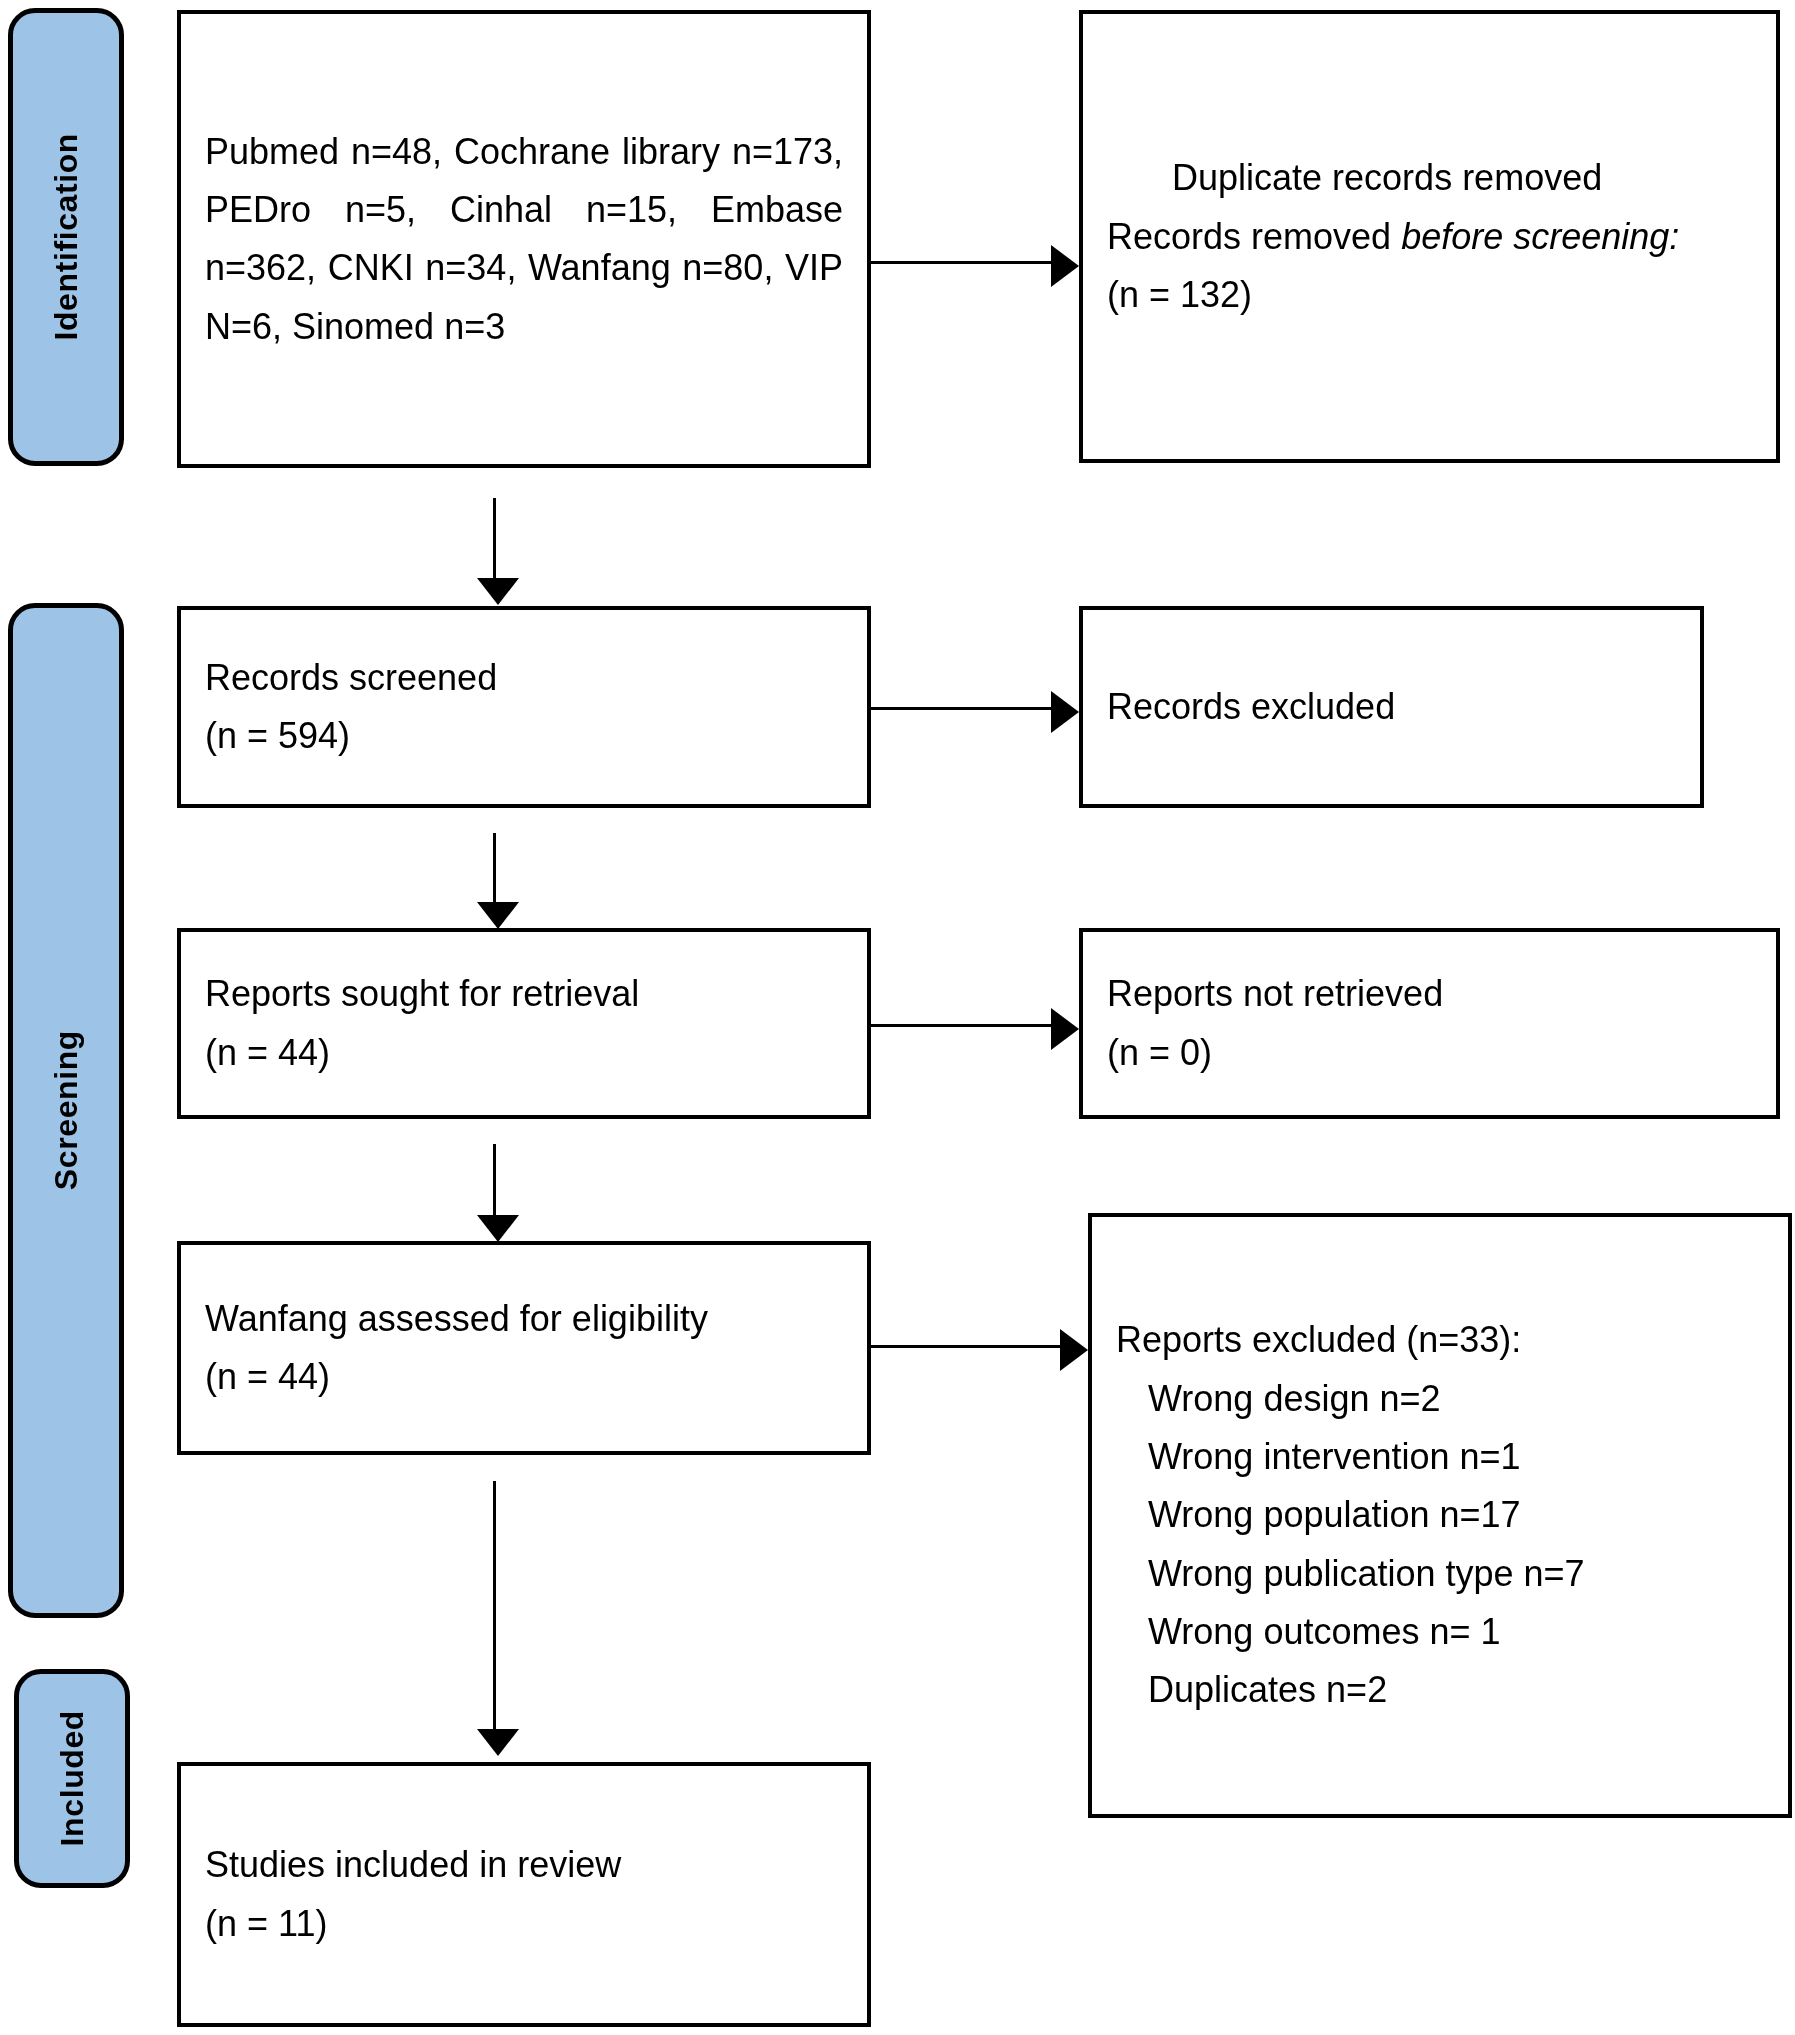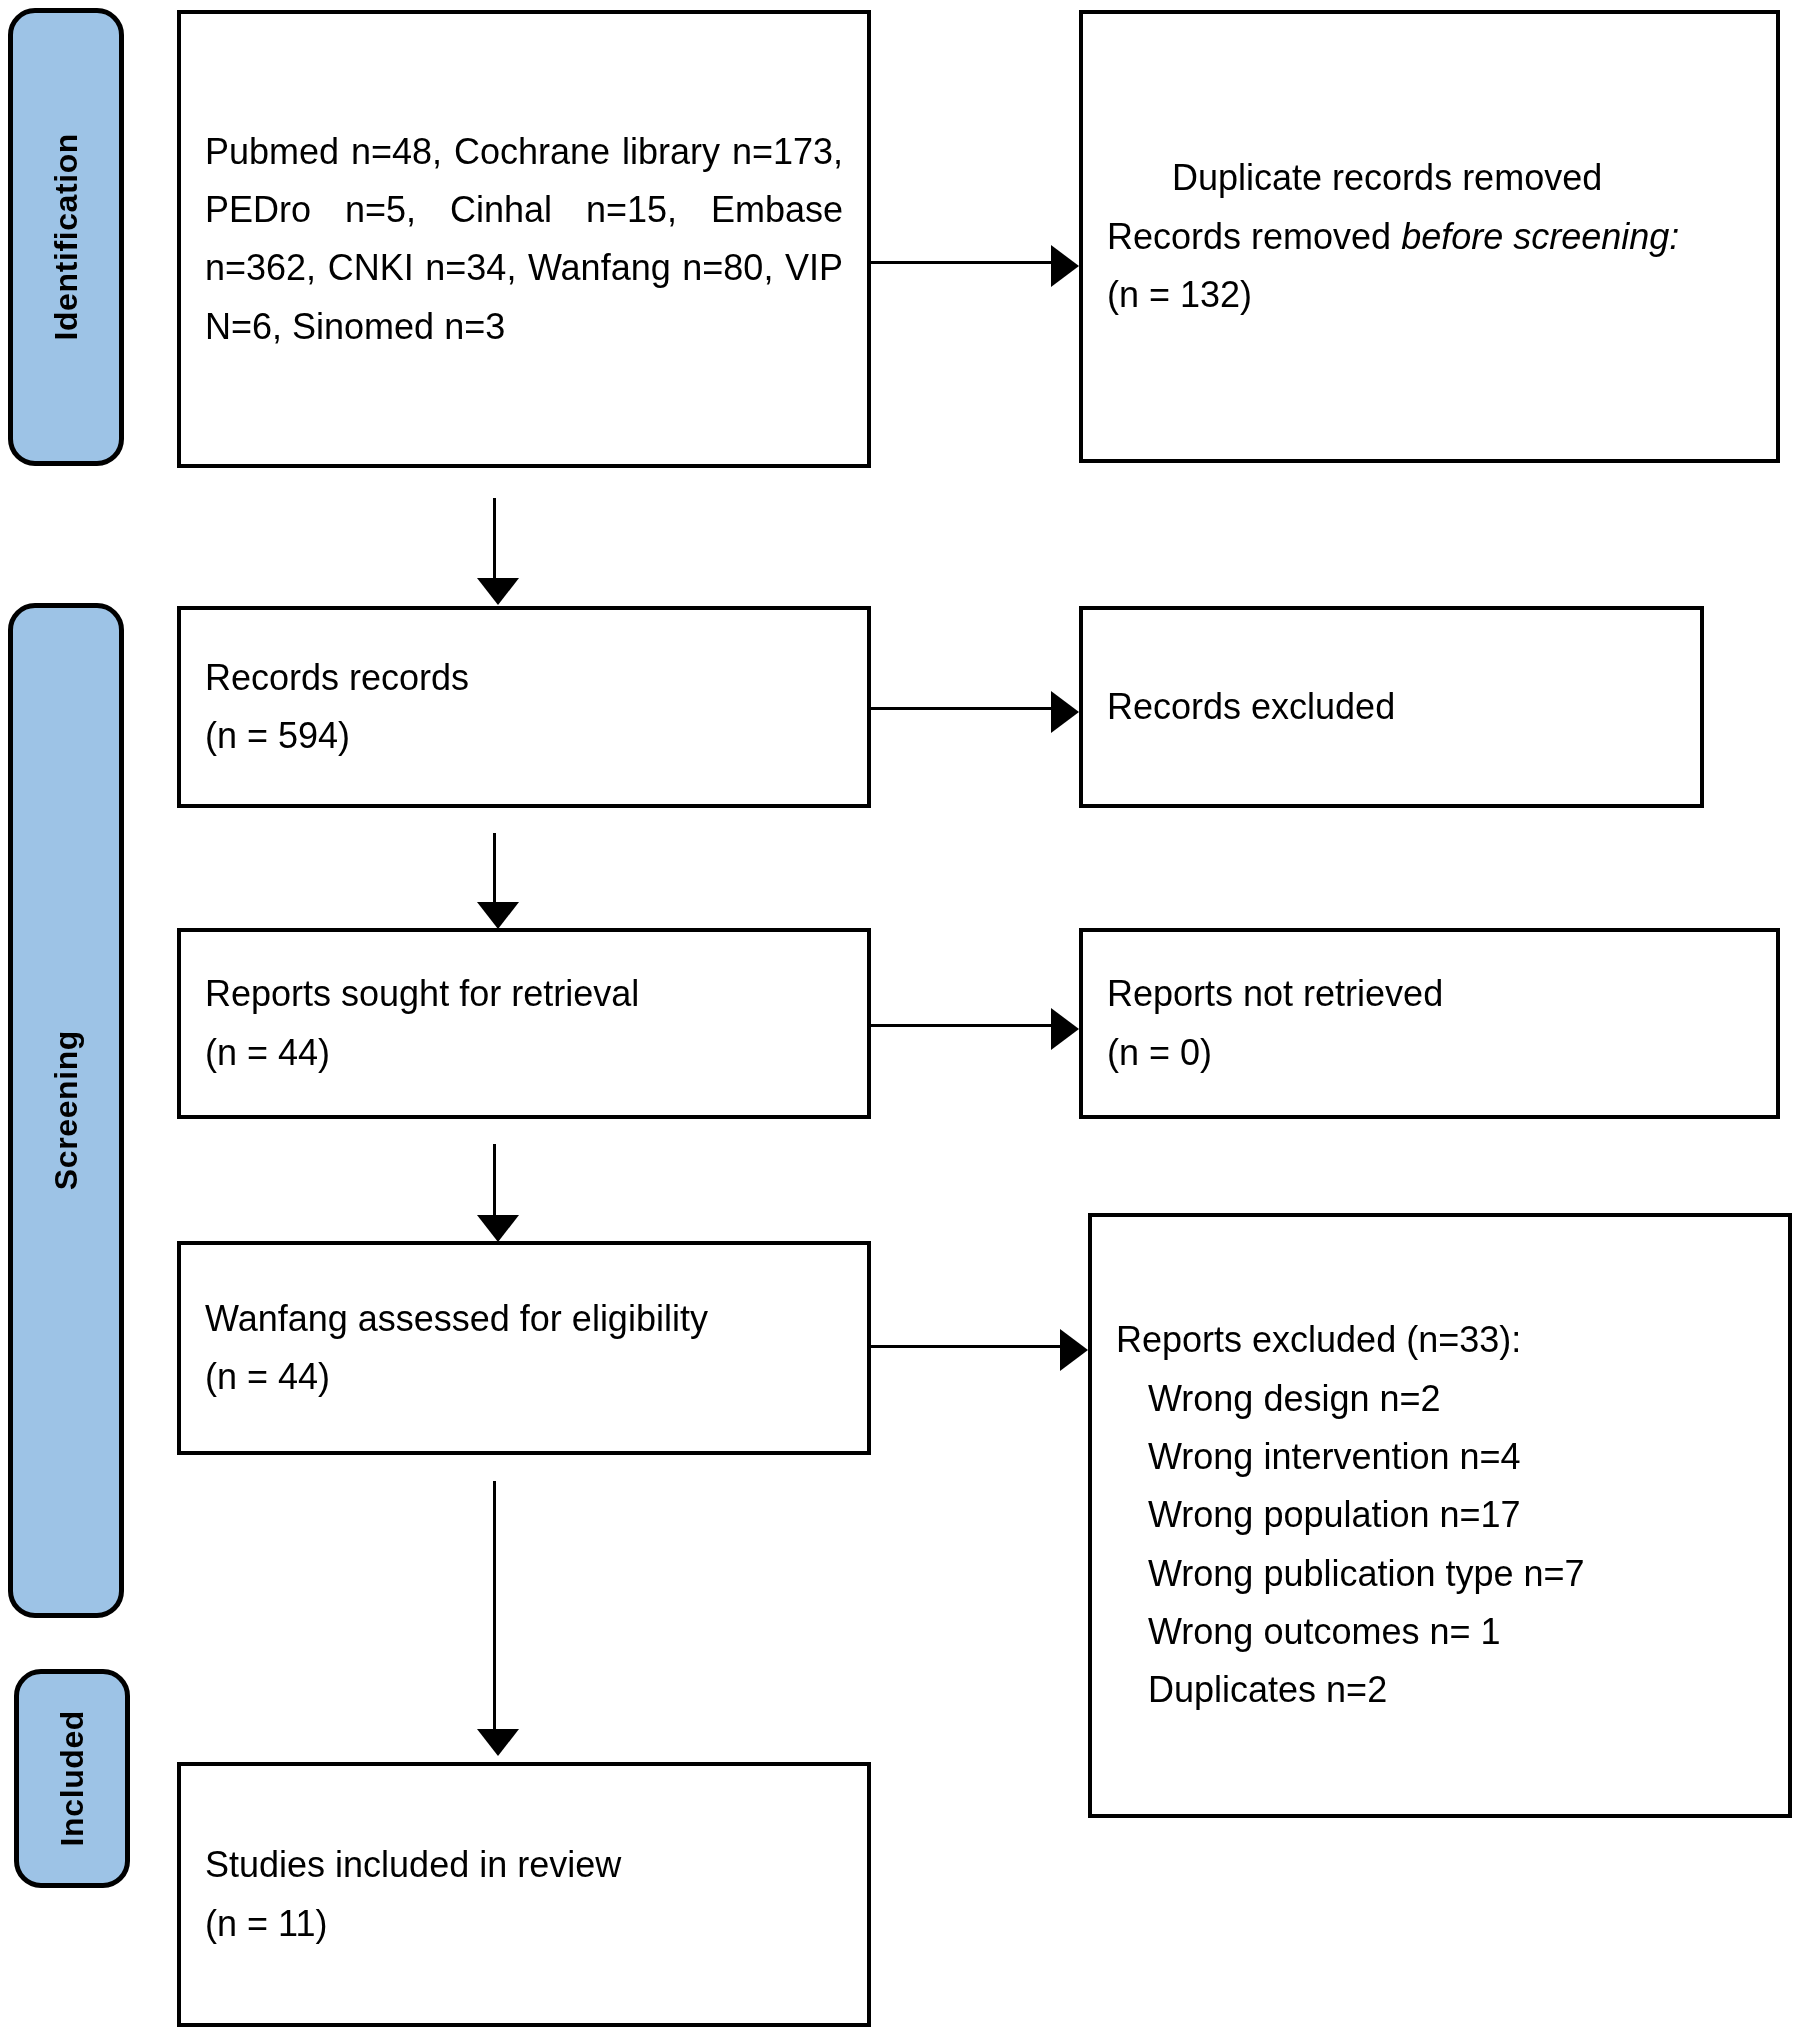--- a/index.html
+++ b/index.html
@@ -139,21 +139,21 @@
       <div class="line">(n = 132)</div>
     </div>
   </div>
 
   <div class="arrow-h" style="left:871px; top:261px; width:181px;"></div>
 
   <div class="arrow-v" style="left:493px; top:498px; height:81px;"></div>
 
   <div class="box" style="left:177px; top:606px; width:694px; height:202px;">
     <div class="box-inner">
-      <div class="line">Records records</div>
+      <div class="line">Records screened</div>
       <div class="line">(n = 594)</div>
     </div>
   </div>
 
   <div class="box" style="left:1079px; top:606px; width:625px; height:202px;">
     <div class="box-inner">
       <div class="line">Records excluded</div>
     </div>
   </div>
 
@@ -183,21 +183,21 @@
     <div class="box-inner">
       <div class="line">Wanfang assessed for eligibility</div>
       <div class="line">(n = 44)</div>
     </div>
   </div>
 
   <div class="box" style="left:1088px; top:1213px; width:704px; height:605px;align-items:flex-end;">
     <div class="box-inner">
       <div class="line">Reports excluded (n=33):</div>
       <div class="line indent-small">Wrong design n=2</div>
-      <div class="line indent-small">Wrong intervention n=4</div>
+      <div class="line indent-small">Wrong intervention n=1</div>
       <div class="line indent-small">Wrong population n=17</div>
       <div class="line indent-small">Wrong publication type n=7</div>
       <div class="line indent-small">Wrong outcomes n= 1</div>
       <div class="line indent-small">Duplicates n=2</div>
     </div>
   </div>
 
   <div class="arrow-h" style="left:871px; top:1345px; width:190px;"></div>
 
   <div class="arrow-v" style="left:493px; top:1481px; height:249px;"></div>

